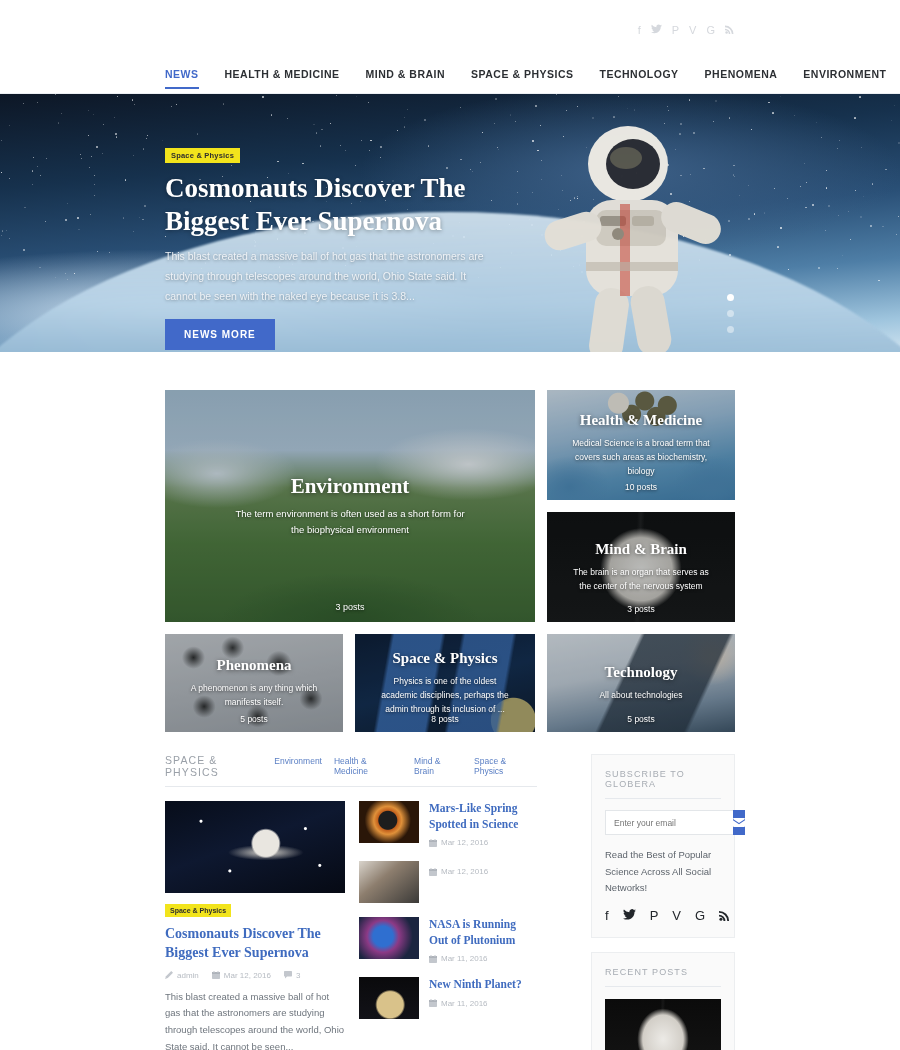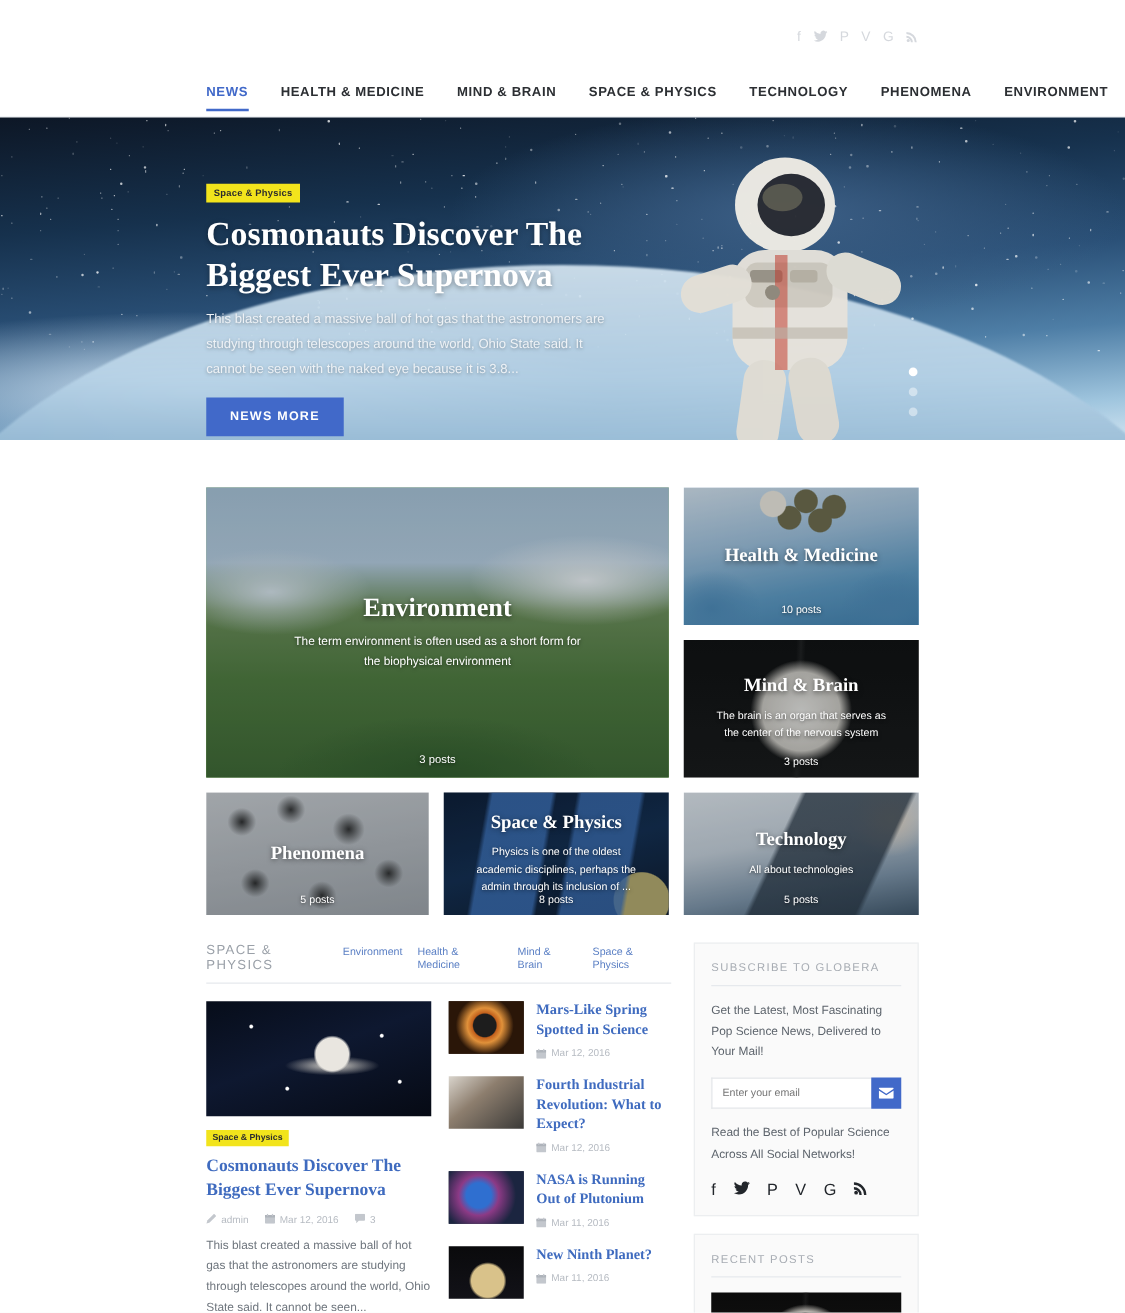--- a/index.html
+++ b/index.html
@@ -215,21 +215,21 @@
   .pt2 { background: linear-gradient(140deg,#d9d4cc 0%,#8d7e6e 40%,#3b3a38 100%); }
   .pt3 { background: radial-gradient(circle at 40% 46%, #2f6fd0 0 10px, #8c3a86 16px, #1b2540 70%), #141a2b; }
   .pt4 { background: radial-gradient(circle at 52% 66%, #d9c28a 0 13px, rgba(217,194,138,0) 15px), linear-gradient(180deg,#0a0a0c 0%,#121218 100%); }
   .post-title {
     font-family: "Liberation Serif", serif; font-weight: bold; font-size: 11.5px;
     line-height: 1.35; color: #3f6bbf; cursor: pointer;
   }
   .post-date { font-size: 8px; color: #b6bbc2; margin-top: 6px; display: flex; align-items: center; gap: 4px; }
 
   
-  .widget { background: #fafafa; border: 1px solid #eceef0; padding: 14px 13px; }
+  .widget { background: #fafafa; border: 1px solid #eceef0; padding: 14px 13px; margin-left: 36px; }
   .widget + .widget { margin-top: 14px; }
   .widget-title {
     font-size: 9px; letter-spacing: 1.1px; color: #a7acb3; text-transform: uppercase;
     border-bottom: 1px solid #e6e9ed; padding-bottom: 9px;
   }
   .widget-text { font-size: 9.5px; line-height: 1.75; color: #5d646c; margin-top: 12px; }
   .sub-form { display: flex; margin-top: 11px; height: 25px; }
   .sub-input {
     flex: 1; border: 1px solid #e3e6e9; border-right: none; background: #fff;
     font-size: 8.5px; color: #9aa0a8; padding: 0 8px;
@@ -650,33 +650,35 @@
   <div class="cats">
     <div class="cat-row">
       <div class="cat big bg-env" style="width:370px;height:232px">
         <div class="cat-title">Environment</div>
         <div class="cat-desc">The term environment is often used as a short form for the biophysical environment</div>
         <div class="cat-count">3 posts</div>
       </div>
       <div class="cat-col">
         <div class="cat bg-health" style="width:188px;height:110px">
           <div class="cat-title">Health &amp; Medicine</div>
+          <div class="cat-desc">Medical Science is a broad term that covers such areas as biochemistry, biology</div>
           <div class="cat-count">10 posts</div>
         </div>
         <div class="cat bg-brain" style="width:188px;height:110px">
           <div class="cat-title">Mind &amp; Brain</div>
           <div class="cat-desc">The brain is an organ that serves as the center of the nervous system</div>
           <div class="cat-count">3 posts</div>
         </div>
       </div>
     </div>
 
     <div class="cat-row">
       <div class="cat bg-phen" style="width:178px;height:98px">
         <div class="cat-title">Phenomena</div>
+        <div class="cat-desc">A phenomenon is any thing which manifests itself.</div>
         <div class="cat-count">5 posts</div>
       </div>
       <div class="cat bg-space" style="width:180px;height:98px">
         <div class="cat-title">Space &amp; Physics</div>
         <div class="cat-desc">Physics is one of the oldest academic disciplines, perhaps the admin through its inclusion of ...</div>
         <div class="cat-count">8 posts</div>
       </div>
       <div class="cat bg-tech" style="width:188px;height:98px">
         <div class="cat-title">Technology</div>
         <div class="cat-desc">All about technologies</div>
@@ -741,21 +743,20 @@
                     <rect x="3" y="0" width="2" height="4"></rect>
                     <rect x="11" y="0" width="2" height="4"></rect>
                   </svg>
                 <span>Mar 12, 2016</span>
               </div>
             </div>
           </div>
           <div class="post">
             <div class="post-thumb pt2"></div>
             <div>
-              <div class="post-title">Fourth Industrial Revolution: What to Expect?</div>
               <div class="post-date">
                 <svg width="8" height="8" viewBox="0 0 16 16" fill="#c3c7cd">
                     <rect x="0" y="2" width="16" height="14" rx="1.5"></rect>
                     <rect x="0" y="2" width="16" height="4" fill="#aeb3ba"></rect>
                     <rect x="3" y="0" width="2" height="4"></rect>
                     <rect x="11" y="0" width="2" height="4"></rect>
                   </svg>
                 <span>Mar 12, 2016</span>
               </div>
             </div>
@@ -790,21 +791,20 @@
               </div>
             </div>
           </div>
         </div>
       </div>
     </div>
 
     <div class="side-col">
       <div class="widget">
         <div class="widget-title">SUBSCRIBE TO GLOBERA</div>
-        <div class="widget-text">Get the Latest, Most Fascinating Pop Science News, Delivered to Your Mail!</div>
         <div class="sub-form">
           <input class="sub-input" type="text" placeholder="Enter your email" style="">
           <button class="sub-btn">
             <svg width="12" height="9" viewBox="0 0 16 12" fill="#fff">
               <path d="M0 1.2A1.2 1.2 0 011.2 0h13.6A1.2 1.2 0 0116 1.2v.2L8 6.6 0 1.4z"></path>
               <path d="M0 3.1l8 5.2 8-5.2v7.7A1.2 1.2 0 0114.8 12H1.2A1.2 1.2 0 010 10.8z"></path>
             </svg>
           </button>
         </div>
         <div class="widget-text">Read the Best of Popular Science Across All Social Networks!</div>

